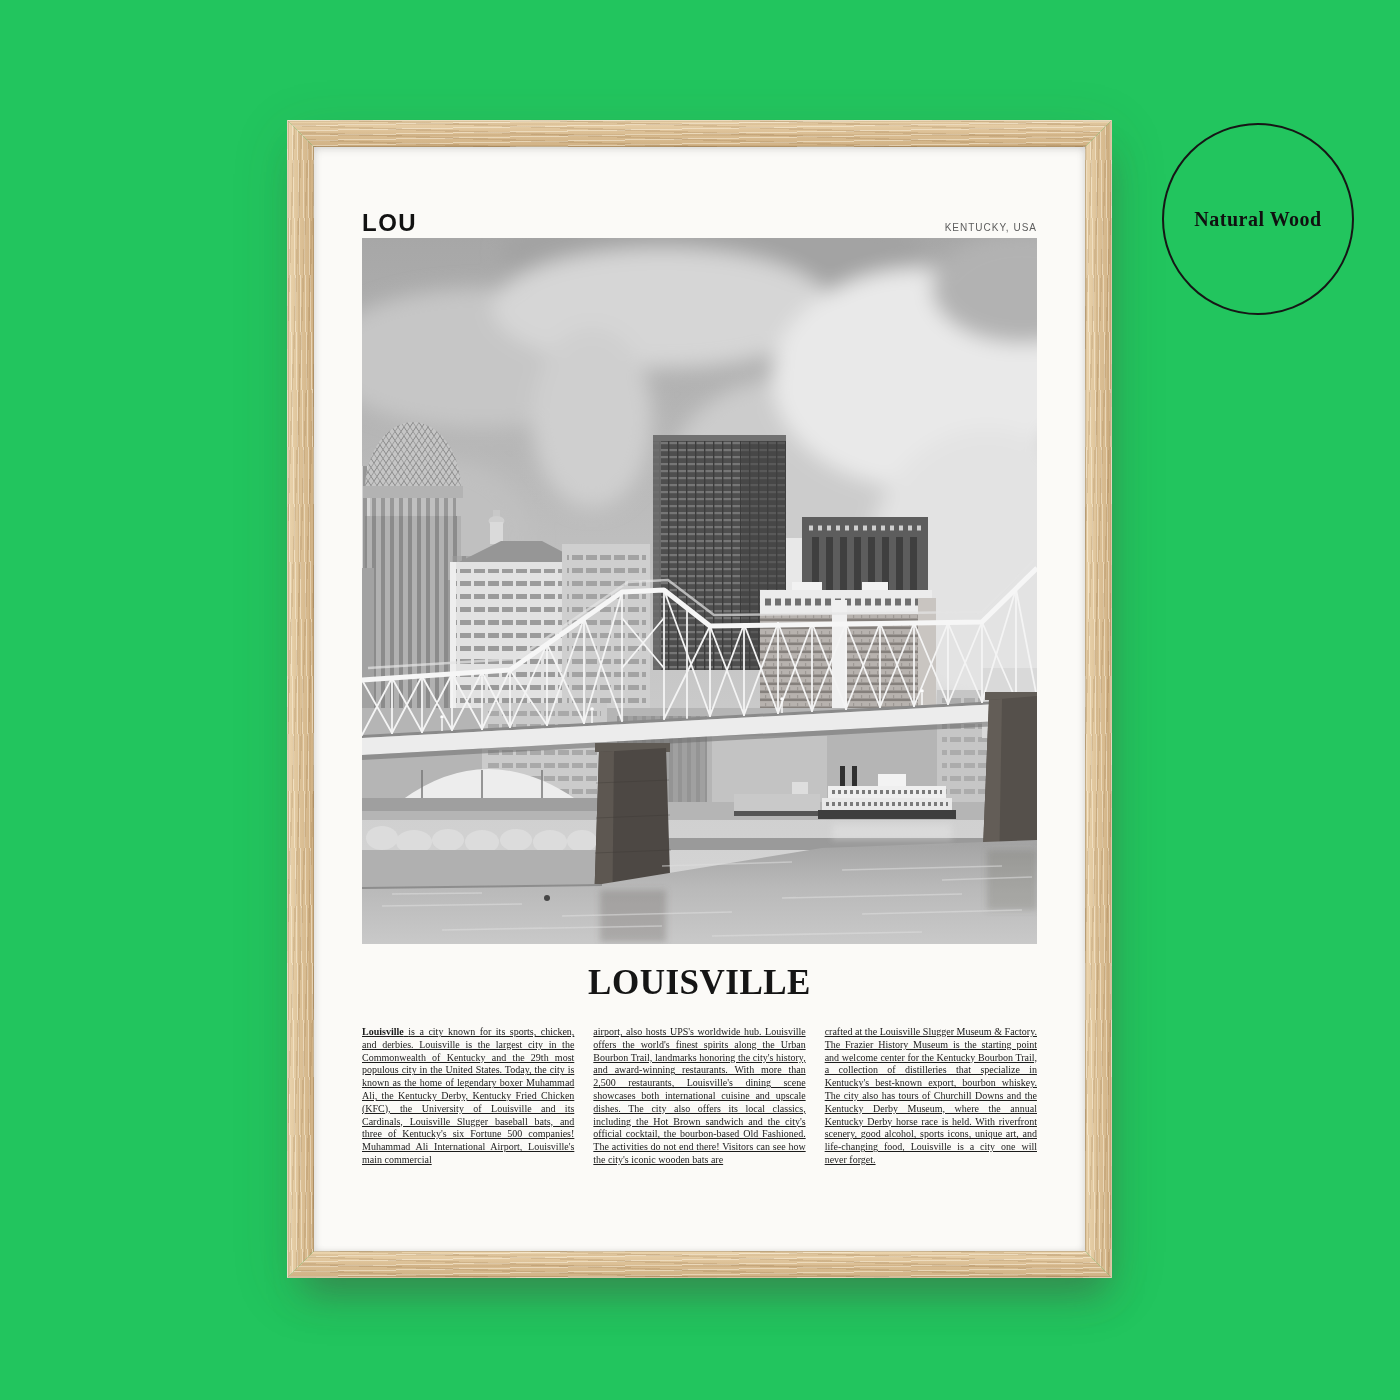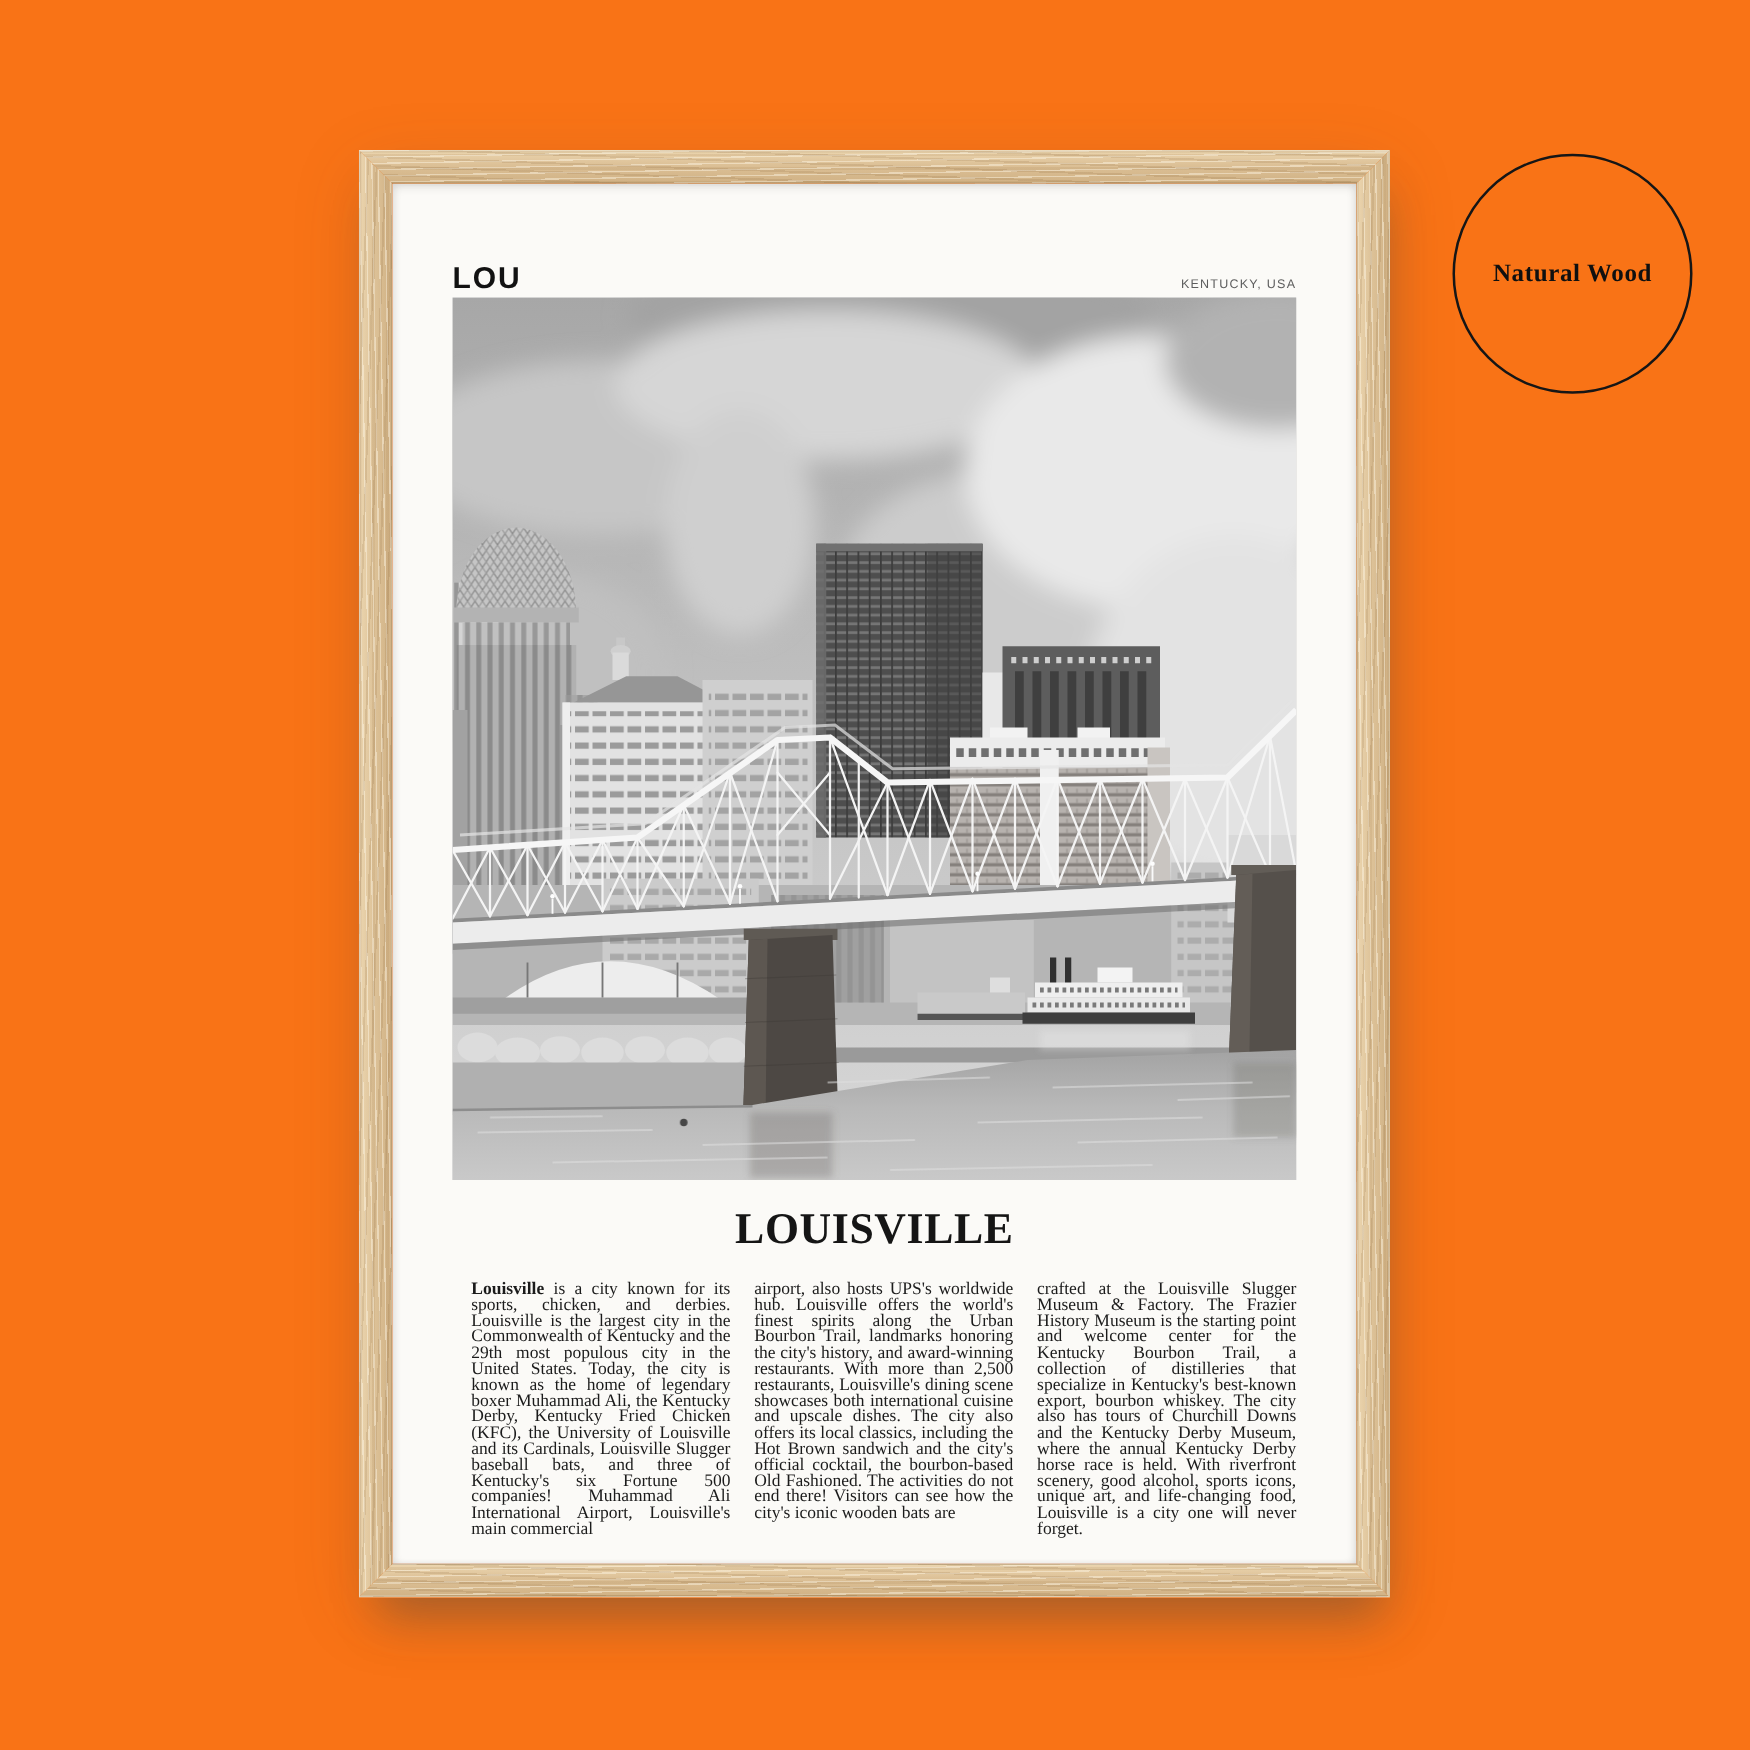--- a/index.html
+++ b/index.html
@@ -1,16 +1,16 @@
 <!DOCTYPE html>
 <html><head>
 <meta charset="utf-8">
 <style>
   html,body{margin:0;padding:0;}
-  .scene{position:relative;width:1400px;height:1400px;background:#f97316;overflow:hidden;
+  .scene{position:relative;width:1400px;height:1400px;background:#22c55e;overflow:hidden;
          font-family:"Liberation Serif",serif;}
   
   .frame{position:absolute;left:287px;top:120px;width:825px;height:1158px;
          box-shadow:6px 28px 34px -12px rgba(75,70,62,.38),0 14px 55px rgba(75,70,62,.14);}
   .bar{position:absolute;}
   .bar-h{left:0;width:100%;height:27px;
     background:
       repeating-linear-gradient(2deg, rgba(132,94,48,.16) 0 1.5px, rgba(0,0,0,0) 1.5px 7px),
       repeating-linear-gradient(-1deg, rgba(255,248,232,.45) 0 1px, rgba(0,0,0,0) 1px 5px),
       repeating-linear-gradient(0deg, rgba(156,116,66,.13) 0 2px, rgba(0,0,0,0) 2px 11px),
@@ -34,22 +34,22 @@
   .p-header{position:absolute;left:48px;right:48px;top:64px;display:flex;
       justify-content:space-between;align-items:flex-end;}
   .p-code{font-family:"Liberation Sans",sans-serif;font-weight:bold;font-size:24px;
       letter-spacing:1.5px;color:#121212;line-height:1;}
   .p-region{font-family:"Liberation Sans",sans-serif;font-size:10px;letter-spacing:1px;
       color:#5d5d5d;line-height:1;padding-bottom:2px;}
   .p-photo{position:absolute;left:48px;top:91px;width:675px;height:706px;background:#bdbdbd;
       overflow:hidden;}
   .p-title{position:absolute;left:0;right:0;top:818px;text-align:center;font-weight:bold;
       font-size:35px;letter-spacing:.5px;color:#151515;line-height:1;}
-  .p-article{position:absolute;left:63px;right:48px;top:879px;display:flex;gap:19px;
-      text-align:justify;font-size:14px;line-height:12.8px;color:#1b1b1b;}
+  .p-article{position:absolute;left:48px;right:48px;top:879px;display:flex;gap:19px;
+      text-align:justify;font-size:10px;line-height:12.8px;color:#1b1b1b;text-decoration:underline;}
   .p-article .col{flex:1 1 0;}
   .p-article p{margin:0;}
   .p-article b{font-weight:bold;}
   
   .badge{position:absolute;left:1162px;top:123px;width:188px;height:188px;border-radius:50%;
       border:2px solid #161616;display:flex;align-items:center;justify-content:center;}
   .badge-label{font-family:"Liberation Serif",serif;font-weight:bold;font-size:20px;
       color:#101010;letter-spacing:.5px;}
 </style>
 </head>

